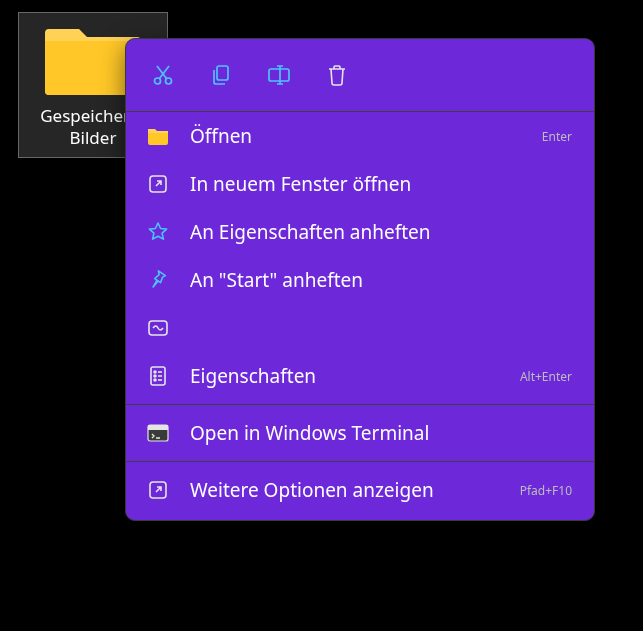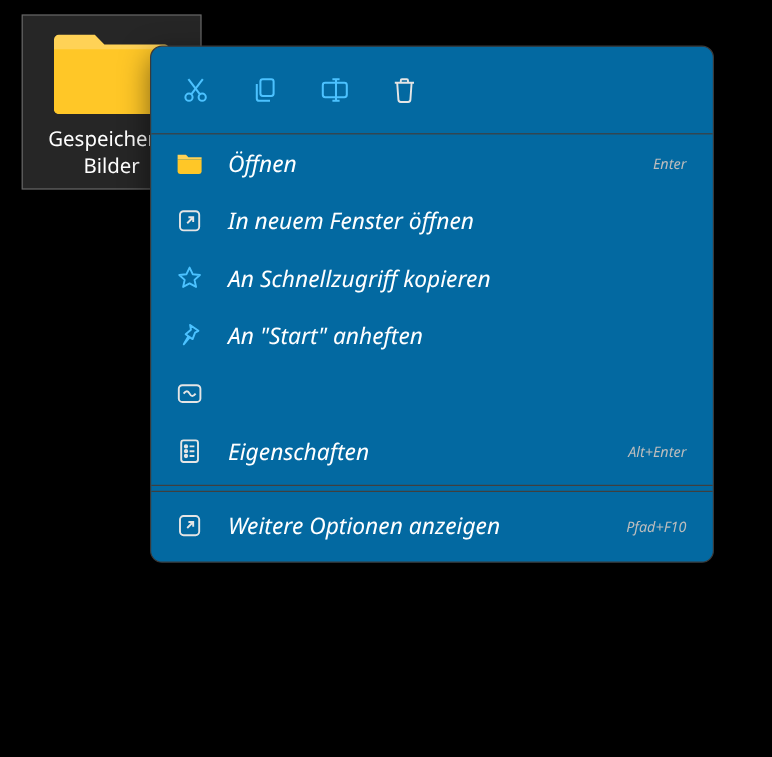--- a/index.html
+++ b/index.html
@@ -29,27 +29,26 @@
     font-size: 17px;
     text-align: center;
     margin-top: 6px;
     line-height: 1.3;
   }
   .context-menu {
     position: absolute;
     top: 38px;
     left: 125px;
     width: 470px;
-    background: #0369a1;
+    background: #6d28d9;
     border: 1px solid #3a3a3a;
     border-radius: 10px;
     box-shadow: 0 8px 24px rgba(0,0,0,0.5);
     padding-bottom: 6px;
     overflow: hidden;
-    font-style: italic;
   }
   .action-bar {
     display: flex;
     gap: 0;
     padding: 10px 8px;
     border-bottom: 1px solid #3f3f3f;
   }
   .action-btn {
     width: 58px;
     height: 52px;
@@ -147,21 +146,21 @@
     </span>
     <span class="menu-label">In neuem Fenster öffnen</span>
   </div>
 
   <div class="menu-item">
     <span class="menu-icon">
       <svg width="22" height="22" viewBox="0 0 22 22" fill="none" stroke="#4cc2ff" stroke-width="1.6" stroke-linejoin="round">
         <path d="M11 2 l2.6 5.5 6 .6 -4.5 4.1 1.3 5.9 L11 15.2 5.6 18.1 6.9 12.2 2.4 8.1 8.4 7.5z"></path>
       </svg>
     </span>
-    <span class="menu-label">An Schnellzugriff kopieren</span>
+    <span class="menu-label">An Eigenschaften anheften</span>
   </div>
 
   <div class="menu-item">
     <span class="menu-icon">
       <svg width="20" height="22" viewBox="0 0 20 22" fill="none" stroke="#4cc2ff" stroke-width="1.6" stroke-linejoin="round">
         <path d="M12 2 l6 6 -3 1 -3 5 -3 -3 -5 6 6 -5 -3 -3 5 -3 z" transform="rotate(-10 10 11)"></path>
       </svg>
     </span>
     <span class="menu-label">An "Start" anheften</span>
   </div>
@@ -187,20 +186,30 @@
           <line x1="9" y1="11" x2="13" y2="11"></line>
           <line x1="9" y1="15" x2="13" y2="15"></line>
       </svg>
     </span>
     <span class="menu-label">Eigenschaften</span>
     <span class="menu-shortcut">Alt+Enter</span>
   </div>
 
   <div class="separator"></div>
 
+  <div class="menu-item">
+    <span class="menu-icon">
+      <svg width="22" height="18" viewBox="0 0 22 18">
+        <rect x="1" y="1" width="20" height="16" rx="2" fill="#3a3a3a" stroke="#e5e5e5" stroke-width="1.2"></rect>
+        <rect x="1" y="1" width="20" height="5" fill="#e5e5e5"></rect>
+        <path d="M5 10 l2 2 -2 2 M9 14 h4" stroke="#e5e5e5" stroke-width="1.4" fill="none"></path>
+      </svg>
+    </span>
+    <span class="menu-label">Open in Windows Terminal</span>
+  </div>
 
   <div class="separator"></div>
 
   <div class="menu-item">
     <span class="menu-icon">
       <svg width="20" height="20" viewBox="0 0 20 20" fill="none" stroke="#e5e5e5" stroke-width="1.6">
         <rect x="2" y="2" width="16" height="16" rx="3"></rect>
         <path d="M8 12 L13 7 M9 7 h4 v4"></path>
       </svg>
     </span>

